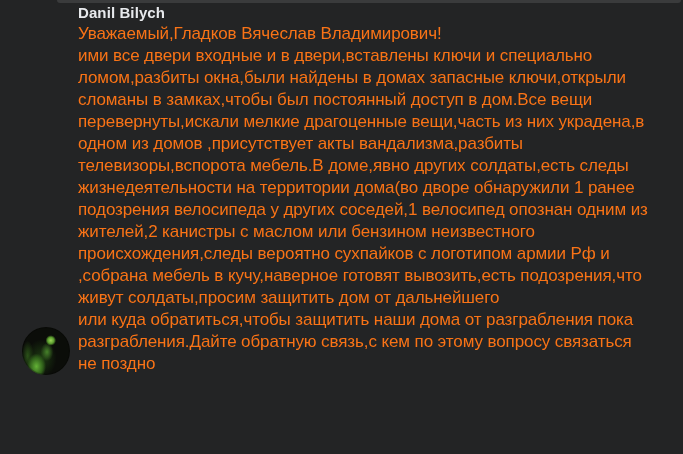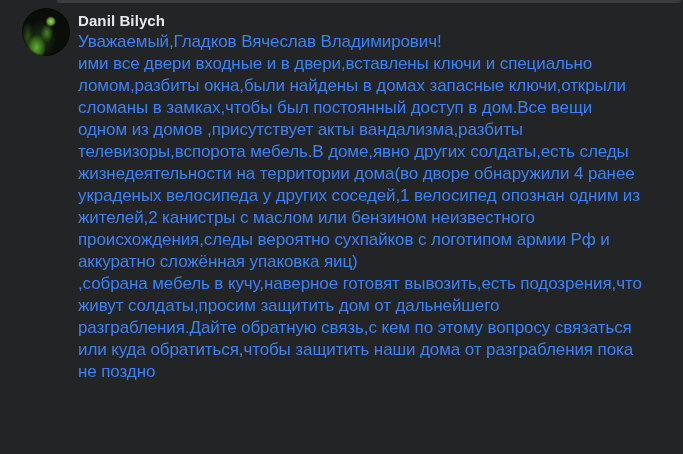--- a/index.html
+++ b/index.html
@@ -18,25 +18,25 @@
     position: absolute;
     top: 0;
     left: 57px;
     width: 624px;
     height: 3px;
     background: #3a3b3c;
     border-radius: 0 0 9px 9px;
   }
   .comment {
     position: absolute;
-    top: 8px;
+    top: 0;
     left: 22px;
     display: flex;
     gap: 8px;
-    align-items: flex-start;
+    align-items: flex-end;
   }
   .avatar {
     width: 48px;
     height: 48px;
     border-radius: 50%;
     flex: none;
     cursor: pointer;
     background-color: #0b0d09;
     background-image:
       radial-gradient(circle 7px at 60% 28%, #9ed65a 0%, #5a9c2e 45%, rgba(0,0,0,0) 75%),
@@ -55,48 +55,48 @@
     font-weight: 700;
     line-height: 21px;
     color: #e7e9ec;
     letter-spacing: 0.1px;
     cursor: pointer;
     display: inline-block;
   }
   .body-text {
     font-size: 17px;
     line-height: 22px;
-    color: #3b82f6;
+    color: #f97316;
     letter-spacing: -0.1px;
   }
   .line {
     white-space: pre;
   }
 </style>
 </head>
 <body>
 
 <div class="prev-bubble-edge"></div>
 
 <div class="comment">
   <div class="avatar"></div>
   <div class="content">
     <div class="author">Danil Bilych</div>
     <div class="body-text">
       <div class="line">Уважаемый,Гладков Вячеслав Владимирович!</div>
       <div class="line">ими все двери входные и в двери,вставлены ключи и специально</div>
       <div class="line">ломом,разбиты окна,были найдены в домах запасные ключи,открыли</div>
       <div class="line">сломаны в замках,чтобы был постоянный доступ в дом.Все вещи</div>
+      <div class="line">перевернуты,искали мелкие драгоценные вещи,часть из них украдена,в</div>
       <div class="line">одном из домов ,присутствует акты вандализма,разбиты</div>
       <div class="line">телевизоры,вспорота мебель.В доме,явно других солдаты,есть следы</div>
-      <div class="line">жизнедеятельности на территории дома(во дворе обнаружили 4 ранее</div>
-      <div class="line">украденых велосипеда у других соседей,1 велосипед опознан одним из</div>
+      <div class="line">жизнедеятельности на территории дома(во дворе обнаружили 1 ранее</div>
+      <div class="line">подозрения велосипеда у других соседей,1 велосипед опознан одним из</div>
       <div class="line">жителей,2 канистры с маслом или бензином неизвестного</div>
       <div class="line">происхождения,следы вероятно сухпайков с логотипом армии Рф и</div>
-      <div class="line">аккуратно сложённая упаковка яиц)</div>
       <div class="line">,собрана мебель в кучу,наверное готовят вывозить,есть подозрения,что</div>
       <div class="line">живут солдаты,просим защитить дом от дальнейшего</div>
+      <div class="line">или куда обратиться,чтобы защитить наши дома от разграбления пока</div>
       <div class="line">разграбления.Дайте обратную связь,с кем по этому вопросу связаться</div>
-      <div class="line">или куда обратиться,чтобы защитить наши дома от разграбления пока</div>
       <div class="line">не поздно</div>
     </div>
   </div>
 </div>
 
 </body></html>

